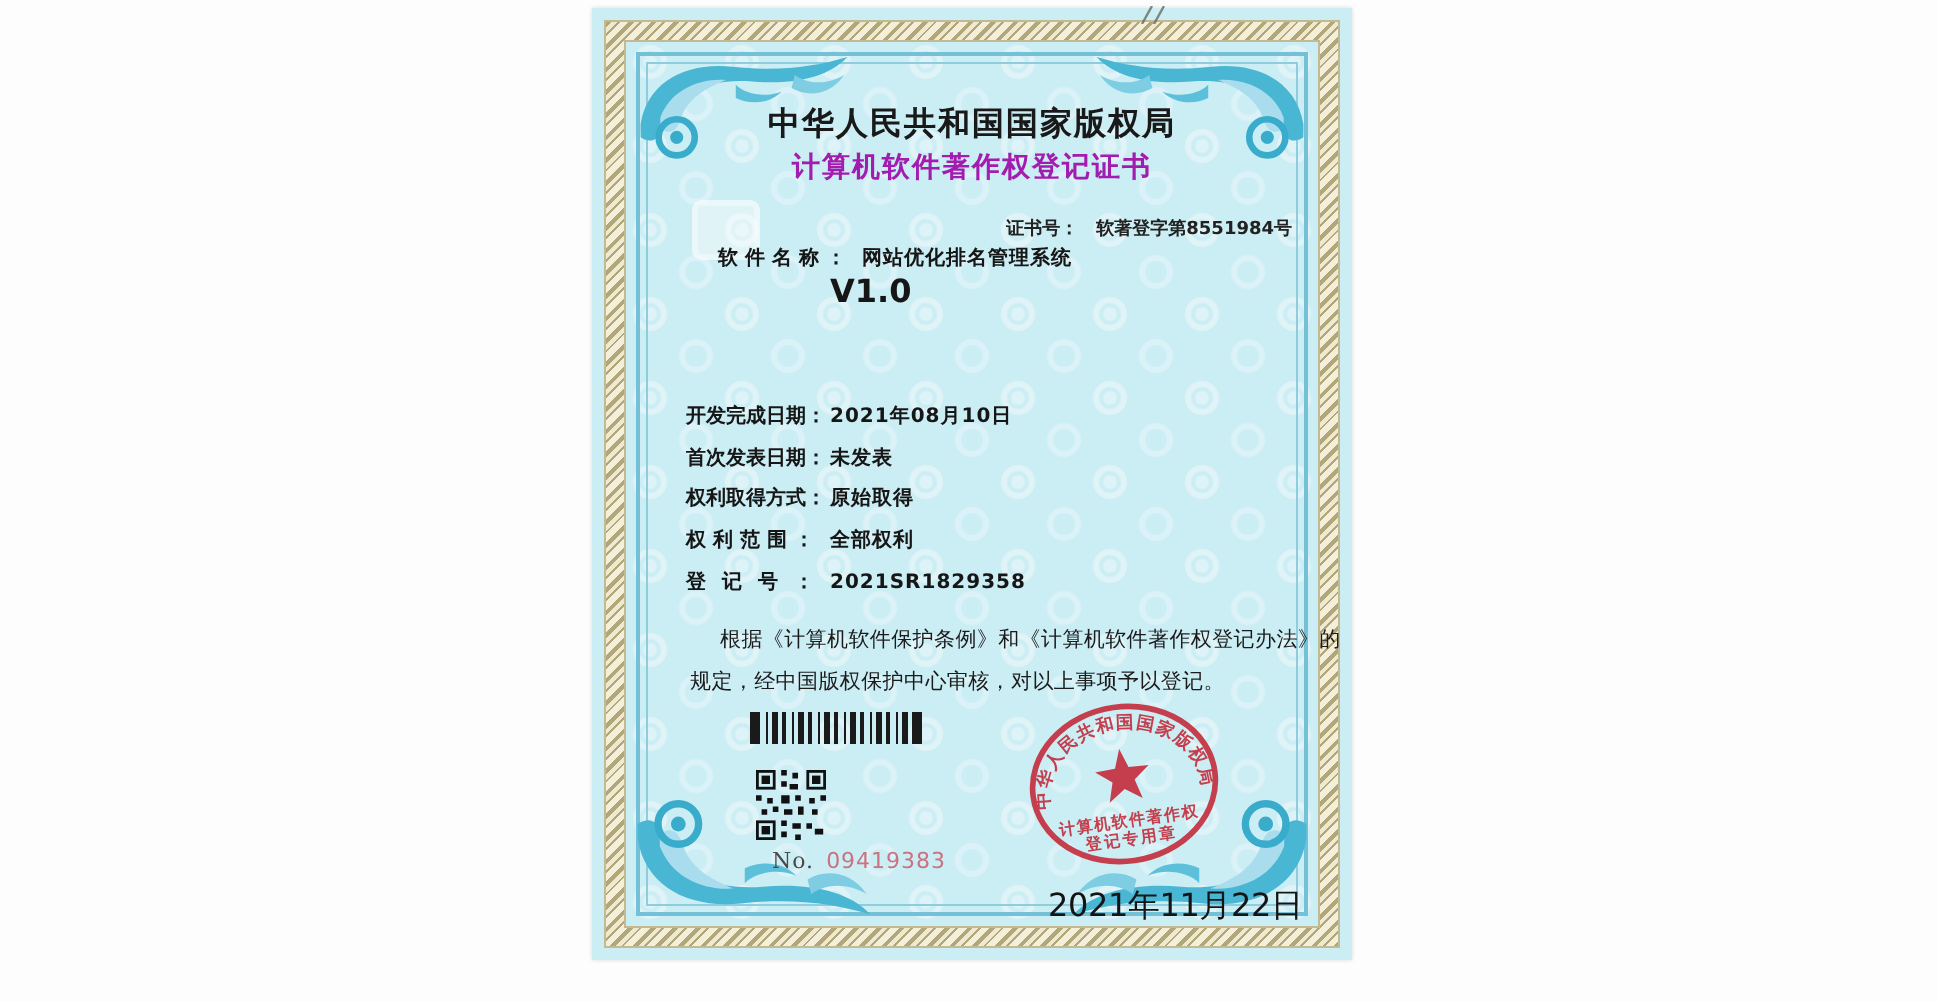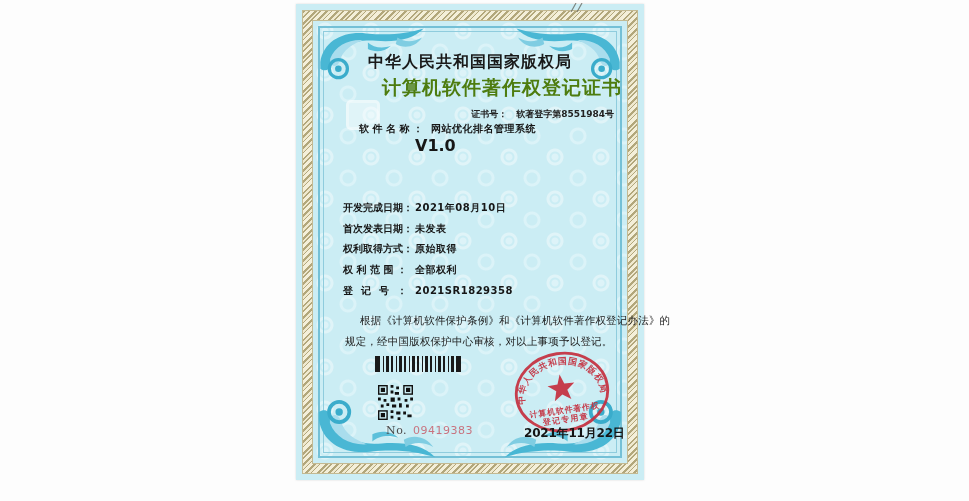--- a/index.html
+++ b/index.html
@@ -1,20 +1,20 @@
 <!DOCTYPE html>
 <html lang="zh"><head>
 <meta charset="utf-8">
 <style>
   html,body{margin:0;padding:0;background:#ffffff;}
   body{font-family:"DejaVu Sans","Liberation Sans",sans-serif;}
   .stage{position:relative;width:969px;height:501px;background:#fdfdfd;overflow:hidden;}
 
   
-  .cert{position:absolute;left:296px;top:4px;width:348px;height:476px;
+  .cert{position:absolute;left:296px;top:4px;width:380px;height:476px;
         background:#cbedf4;box-shadow:0 0 2px rgba(0,0,0,.15);}
   .watermark{position:absolute;inset:6px;opacity:.75;pointer-events:none;
     background-image:
       radial-gradient(circle at center, rgba(255,255,255,0) 5px, rgba(255,255,255,.55) 6px 8px, rgba(255,255,255,0) 9px),
       radial-gradient(circle at center, rgba(255,255,255,.45) 3px, rgba(255,255,255,0) 4px),
       radial-gradient(circle at center, rgba(255,255,255,0) 5px, rgba(255,255,255,.4) 6px 8px, rgba(255,255,255,0) 9px);
     background-size:46px 42px,46px 42px,46px 42px;
     background-position:0 0,0 0,23px 21px;}
   .chain{position:absolute;inset:7px;border:9px solid transparent;
     border-image:repeating-linear-gradient(135deg,#b2a77b 0 2px,#efe9cf 2px 4px,#b2a77b 4px 5px,#f4efd9 5px 8px) 9;
@@ -28,22 +28,22 @@
   .orn.bl{left:20px;bottom:20px;transform:scaleY(-1);width:122px;height:72px;}
   .orn.br{right:20px;bottom:20px;transform:scale(-1,-1);width:122px;height:72px;}
 
   .topmark{position:absolute;left:272px;top:-1px;opacity:.7;}
 
   
   .issuer{position:absolute;top:48px;left:0;width:100%;text-align:center;
     font-size:16px;font-weight:bold;color:#191919;letter-spacing:1px;
     font-family:"DejaVu Serif","Liberation Serif",serif;}
   .title{position:absolute;top:71px;left:0;width:100%;text-align:center;
-    font-size:19px;font-weight:bold;color:#4d7c0f;letter-spacing:1px;
-    font-family:"DejaVu Serif","Liberation Serif",serif;padding-left:32px;}
+    font-size:14px;font-weight:bold;color:#a21caf;letter-spacing:1px;
+    font-family:"DejaVu Serif","Liberation Serif",serif;}
   .certno{position:absolute;top:104px;right:30px;font-size:9px;font-weight:bold;color:#222;}
   .certno .cnl{margin-right:9px;}
   .emboss{position:absolute;left:50px;top:96px;width:34px;height:30px;border-radius:5px;
     background:rgba(255,255,255,.4);box-shadow:inset 0 0 0 3px rgba(255,255,255,.35);}
 
   .frow{position:absolute;left:47px;white-space:nowrap;font-size:10px;font-weight:bold;color:#161616;}
   .lbl{display:inline-block;width:64px;text-align:justify;text-align-last:justify;}
   .val{margin-left:8px;letter-spacing:.5px;}
   .ver{position:absolute;left:119px;font-size:16px;font-weight:bold;color:#161616;}
 
@@ -55,21 +55,21 @@
   .barcode{position:absolute;left:79px;top:352px;width:80px;height:16px;
     border-left:3px solid #1a1a1a;border-right:3px solid #1a1a1a;
     background-image:repeating-linear-gradient(90deg,#1a1a1a 0 2px,transparent 2px 5px,#1a1a1a 5px 6px,transparent 6px 8px,#1a1a1a 8px 11px,transparent 11px 13px);}
   .qr{position:absolute;left:82px;top:381px;width:35px;height:35px;}
 
   .serial{position:absolute;left:62px;top:420px;font-size:11px;letter-spacing:.5px;}
   .serial .no{color:#4a4a4a;font-family:"DejaVu Serif","Liberation Serif",serif;margin-right:6px;margin-left:28px;}
   .serial .num{color:#c8737f;}
 
   .seal{position:absolute;left:216px;top:346px;width:100px;height:84px;opacity:.92;}
-  .issue-date{position:absolute;left:228px;top:421px;font-size:12px;font-weight:bold;
+  .issue-date{position:absolute;left:228px;top:439px;font-size:16px;font-weight:normal;
     color:#141414;letter-spacing:-.2px;}
 </style>
 </head>
 <body>
 
 <div class="stage">
   <div class="cert">
 
     <div class="watermark"></div>
     <div class="chain"></div>

